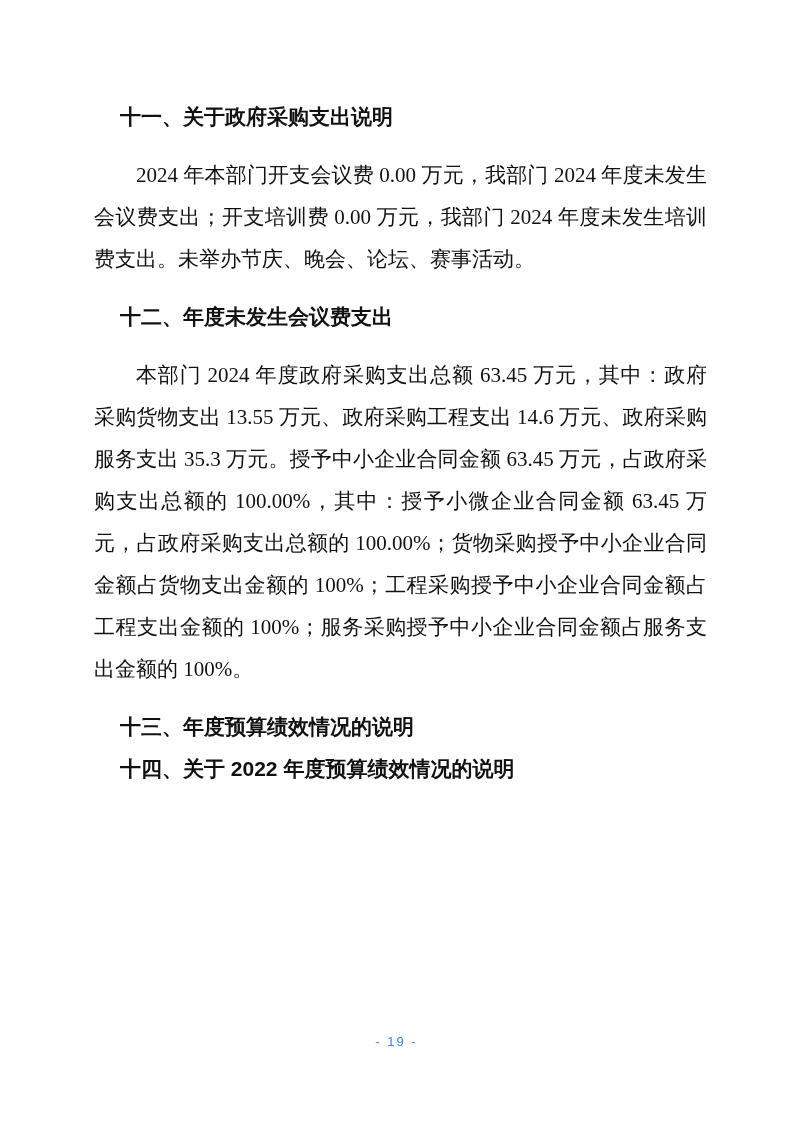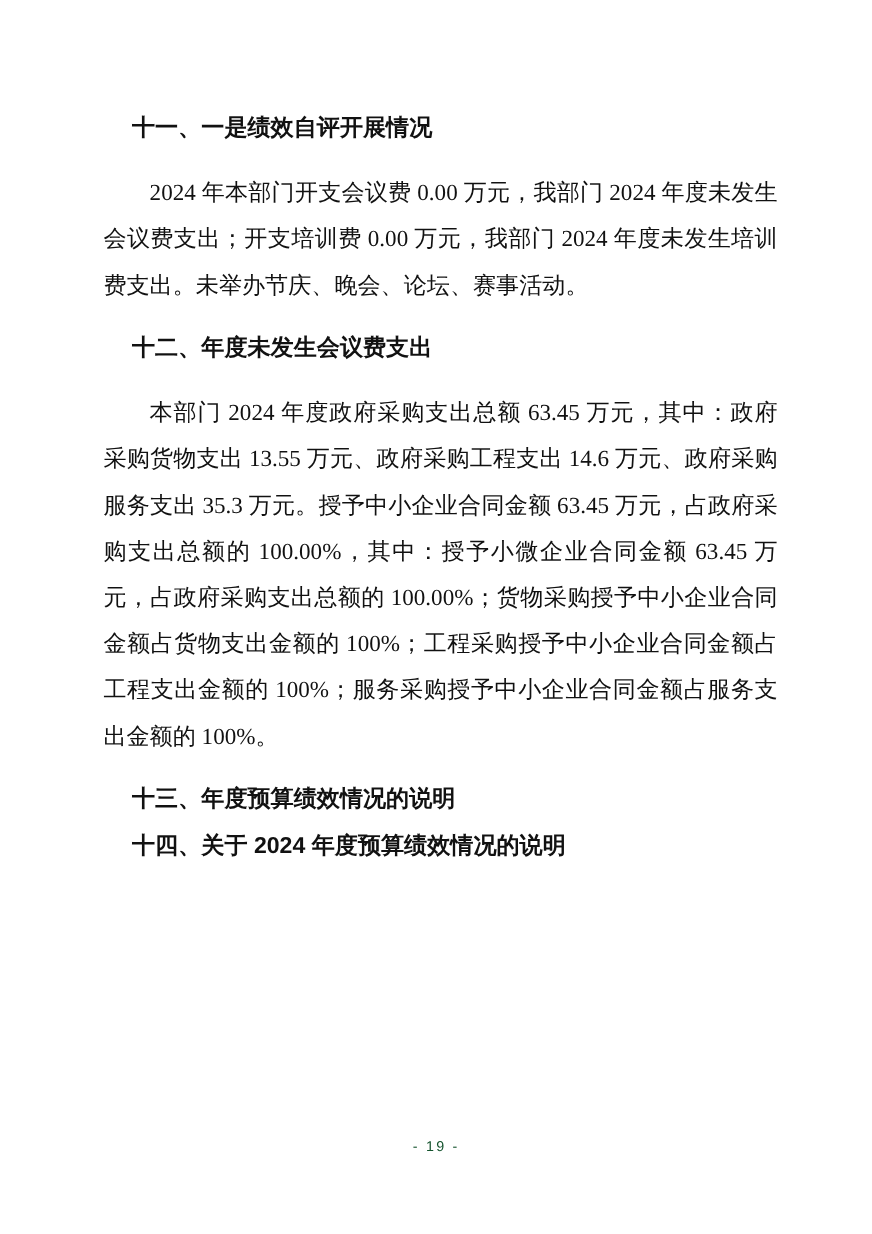--- a/index.html
+++ b/index.html
@@ -45,40 +45,40 @@
     font-family: "Liberation Sans", "DejaVu Sans", sans-serif;
   }
   .page-footer {
     position: absolute;
     left: 0;
     right: 0;
     top: 1034px;
     text-align: center;
     font-size: 13px;
     letter-spacing: 2px;
-    color: #14532d;
+    color: #3b82f6;
     font-family: "Liberation Sans", "DejaVu Sans", sans-serif;
   }
 </style>
 </head>
 <body>
 
 <div class="page">
   <main class="content">
 
-    <h2 class="heading">十一、一是绩效自评开展情况</h2>
+    <h2 class="heading">十一、关于政府采购支出说明</h2>
 
     <p class="para">2024 年本部门开支会议费 0.00 万元，我部门 2024 年度未发生会议费支出；开支培训费 0.00 万元，我部门 2024 年度未发生培训费支出。未举办节庆、晚会、论坛、赛事活动。</p>
 
     <h2 class="heading">十二、年度未发生会议费支出</h2>
 
     <p class="para">本部门 2024 年度政府采购支出总额 63.45 万元，其中：政府采购货物支出 13.55 万元、政府采购工程支出 14.6 万元、政府采购服务支出 35.3 万元。授予中小企业合同金额 63.45 万元，占政府采购支出总额的 100.00%，其中：授予小微企业合同金额 63.45 万元，占政府采购支出总额的 100.00%；货物采购授予中小企业合同金额占货物支出金额的 100%；工程采购授予中小企业合同金额占工程支出金额的 100%；服务采购授予中小企业合同金额占服务支出金额的 100%。</p>
 
     <h2 class="heading">十三、年度预算绩效情况的说明</h2>
 
 
-    <h2 class="heading">十四、关于 2024 年度预算绩效情况的说明</h2>
+    <h2 class="heading">十四、关于 2022 年度预算绩效情况的说明</h2>
 
 
   </main>
 
   <footer class="page-footer">- 19 -</footer>
 </div>
 
 </body></html>

